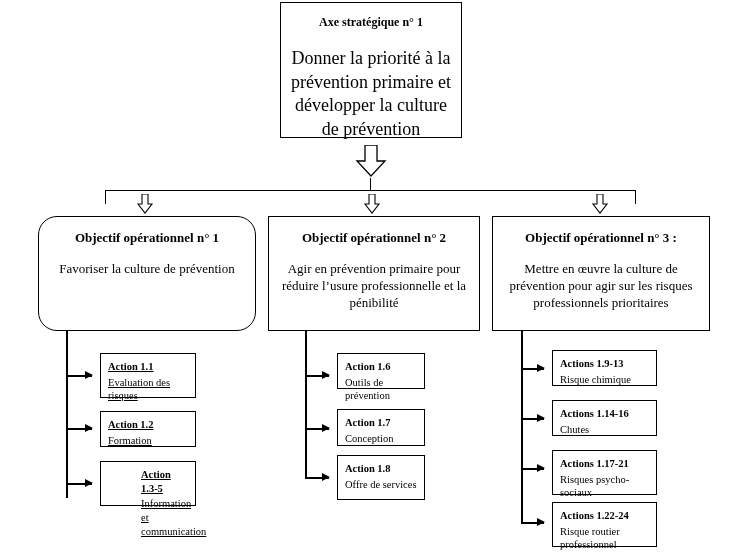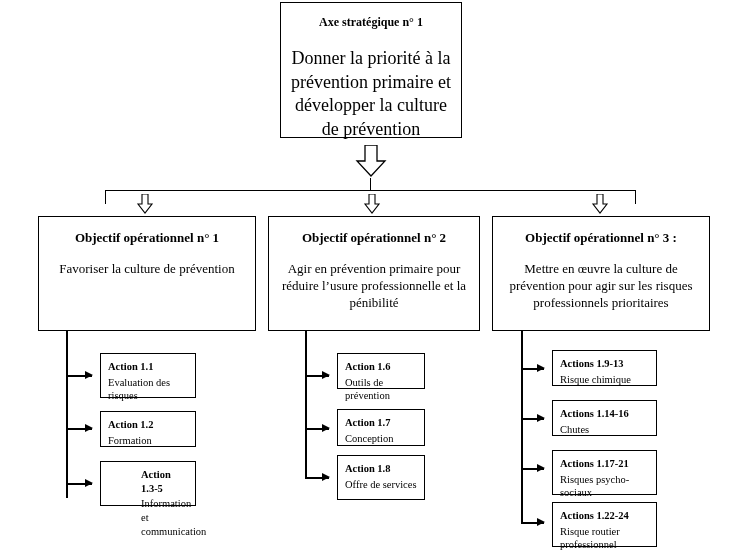--- a/index.html
+++ b/index.html
@@ -50,35 +50,35 @@
   #axe-box .body  { font-size: 18px; }
 
   
   .obj-box {
     font-size: 13px;
     padding: 12px 8px 0 8px;
   }
   .obj-box .title { font-size: 13px; margin-bottom: 14px; }
   .obj-box .body  { font-size: 13px; }
 
-  #obj1 { left: 38px;  top: 216px; width: 218px; height: 115px; }
+  #obj1 { left: 38px;  top: 216px; width: 218px; height: 115px; border-radius: 19px; }
   #obj2 { left: 268px; top: 216px; width: 212px; height: 115px; }
   #obj3 { left: 492px; top: 216px; width: 218px; height: 115px; }
 
   
   .action-box {
     text-align: left;
     padding: 6px 7px;
     font-size: 10.5px;
     line-height: 1.3;
   }
   .action-box .title { font-size: 10.5px; font-weight: bold; margin-bottom: 2px; }
   .action-box .body  { font-size: 10.5px; }
 
-  .col1 { left: 100px; width: 96px; }
+  .col1 { left: 100px; width: 96px; text-decoration: underline; }
   .col2 { left: 337px; width: 88px; }
   .col3 { left: 552px; width: 105px; }
 
   
   .hline {
     position: absolute;
     background: #000;
     height: 1px;
   }
   .vline {

